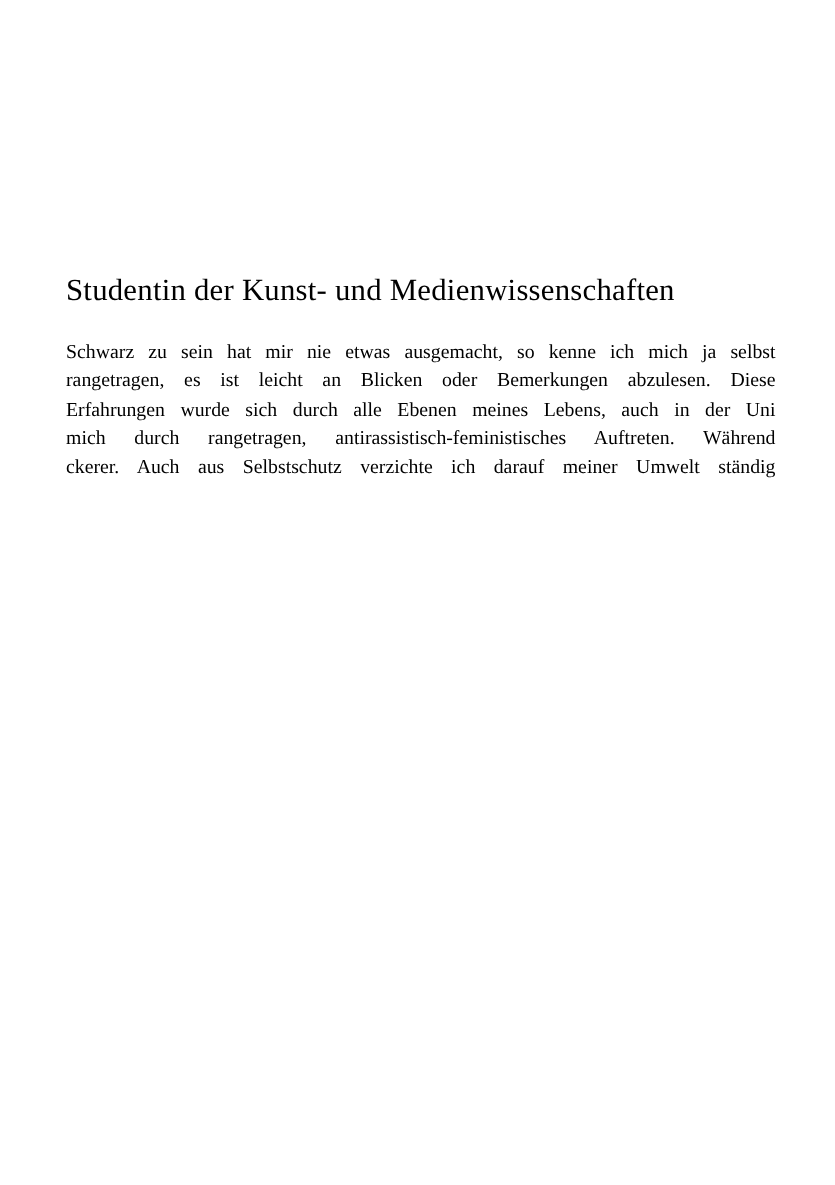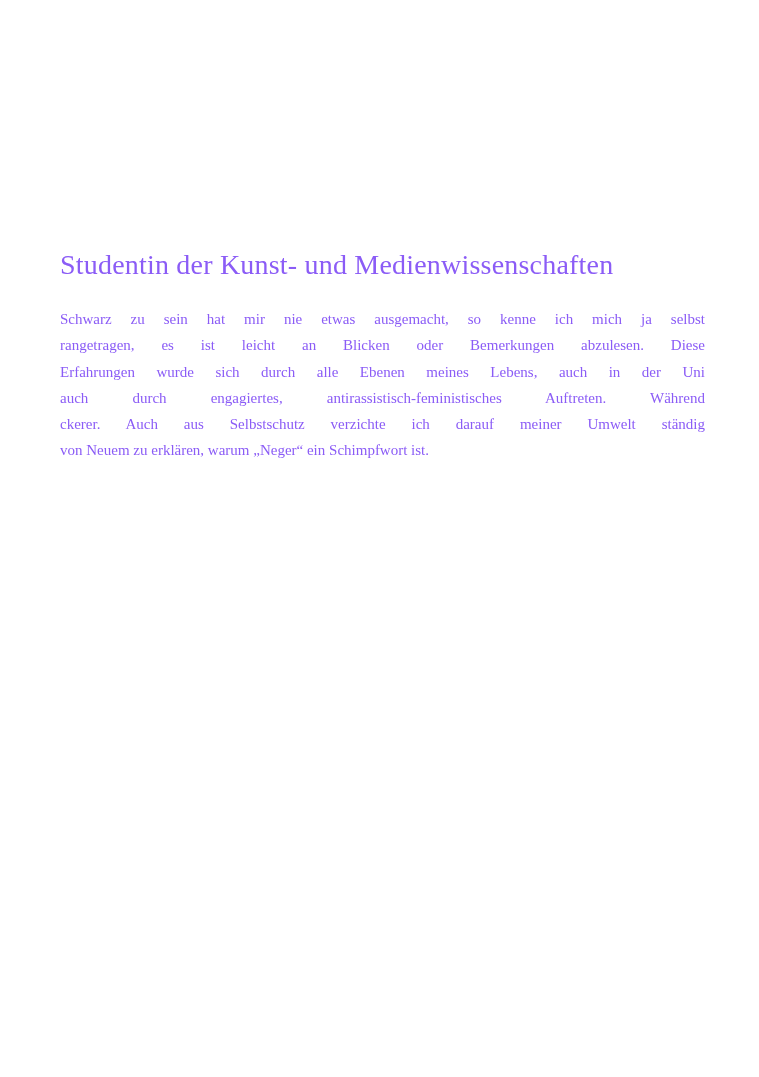--- a/index.html
+++ b/index.html
@@ -7,40 +7,40 @@
     padding: 0;
     background: #ffffff;
   }
   .page {
     position: relative;
     width: 759px;
     height: 1077px;
     background: #ffffff;
     overflow: hidden;
     font-family: "Liberation Serif", "DejaVu Serif", serif;
-    color: #8b5cf6;
+    color: #000000;
   }
   .heading {
     position: absolute;
     left: 60px;
     top: 248px;
     width: 645px;
     margin: 0;
     font-size: 28px;
     font-weight: normal;
     line-height: 34px;
     letter-spacing: 0.2px;
     white-space: nowrap;
   }
   .paragraph {
     position: absolute;
     left: 60px;
     top: 306px;
     width: 645px;
-    font-size: 15px;
+    font-size: 18px;
     line-height: 26.25px;
   }
   .paragraph .line {
     width: 645px;
     text-align: justify;
     text-align-last: justify;
     white-space: normal;
   }
   .paragraph .line.last {
     text-align-last: left;
@@ -49,17 +49,16 @@
 </head>
 <body>
 
 <div class="page">
   <h1 class="heading">Studentin der Kunst- und Medienwissenschaften</h1>
 
   <div class="paragraph">
     <div class="line">Schwarz zu sein hat mir nie etwas ausgemacht, so kenne ich mich ja selbst</div>
     <div class="line">rangetragen, es ist leicht an Blicken oder Bemerkungen abzulesen. Diese</div>
     <div class="line">Erfahrungen wurde sich durch alle Ebenen meines Lebens, auch in der Uni</div>
-    <div class="line">auch durch engagiertes, antirassistisch-feministisches Auftreten. Während</div>
+    <div class="line">mich durch rangetragen, antirassistisch-feministisches Auftreten. Während</div>
     <div class="line">ckerer. Auch aus Selbstschutz verzichte ich darauf meiner Umwelt ständig</div>
-    <div class="line last">von Neuem zu erklären, warum „Neger“ ein Schimpfwort ist.</div>
   </div>
 </div>
 
 </body></html>

